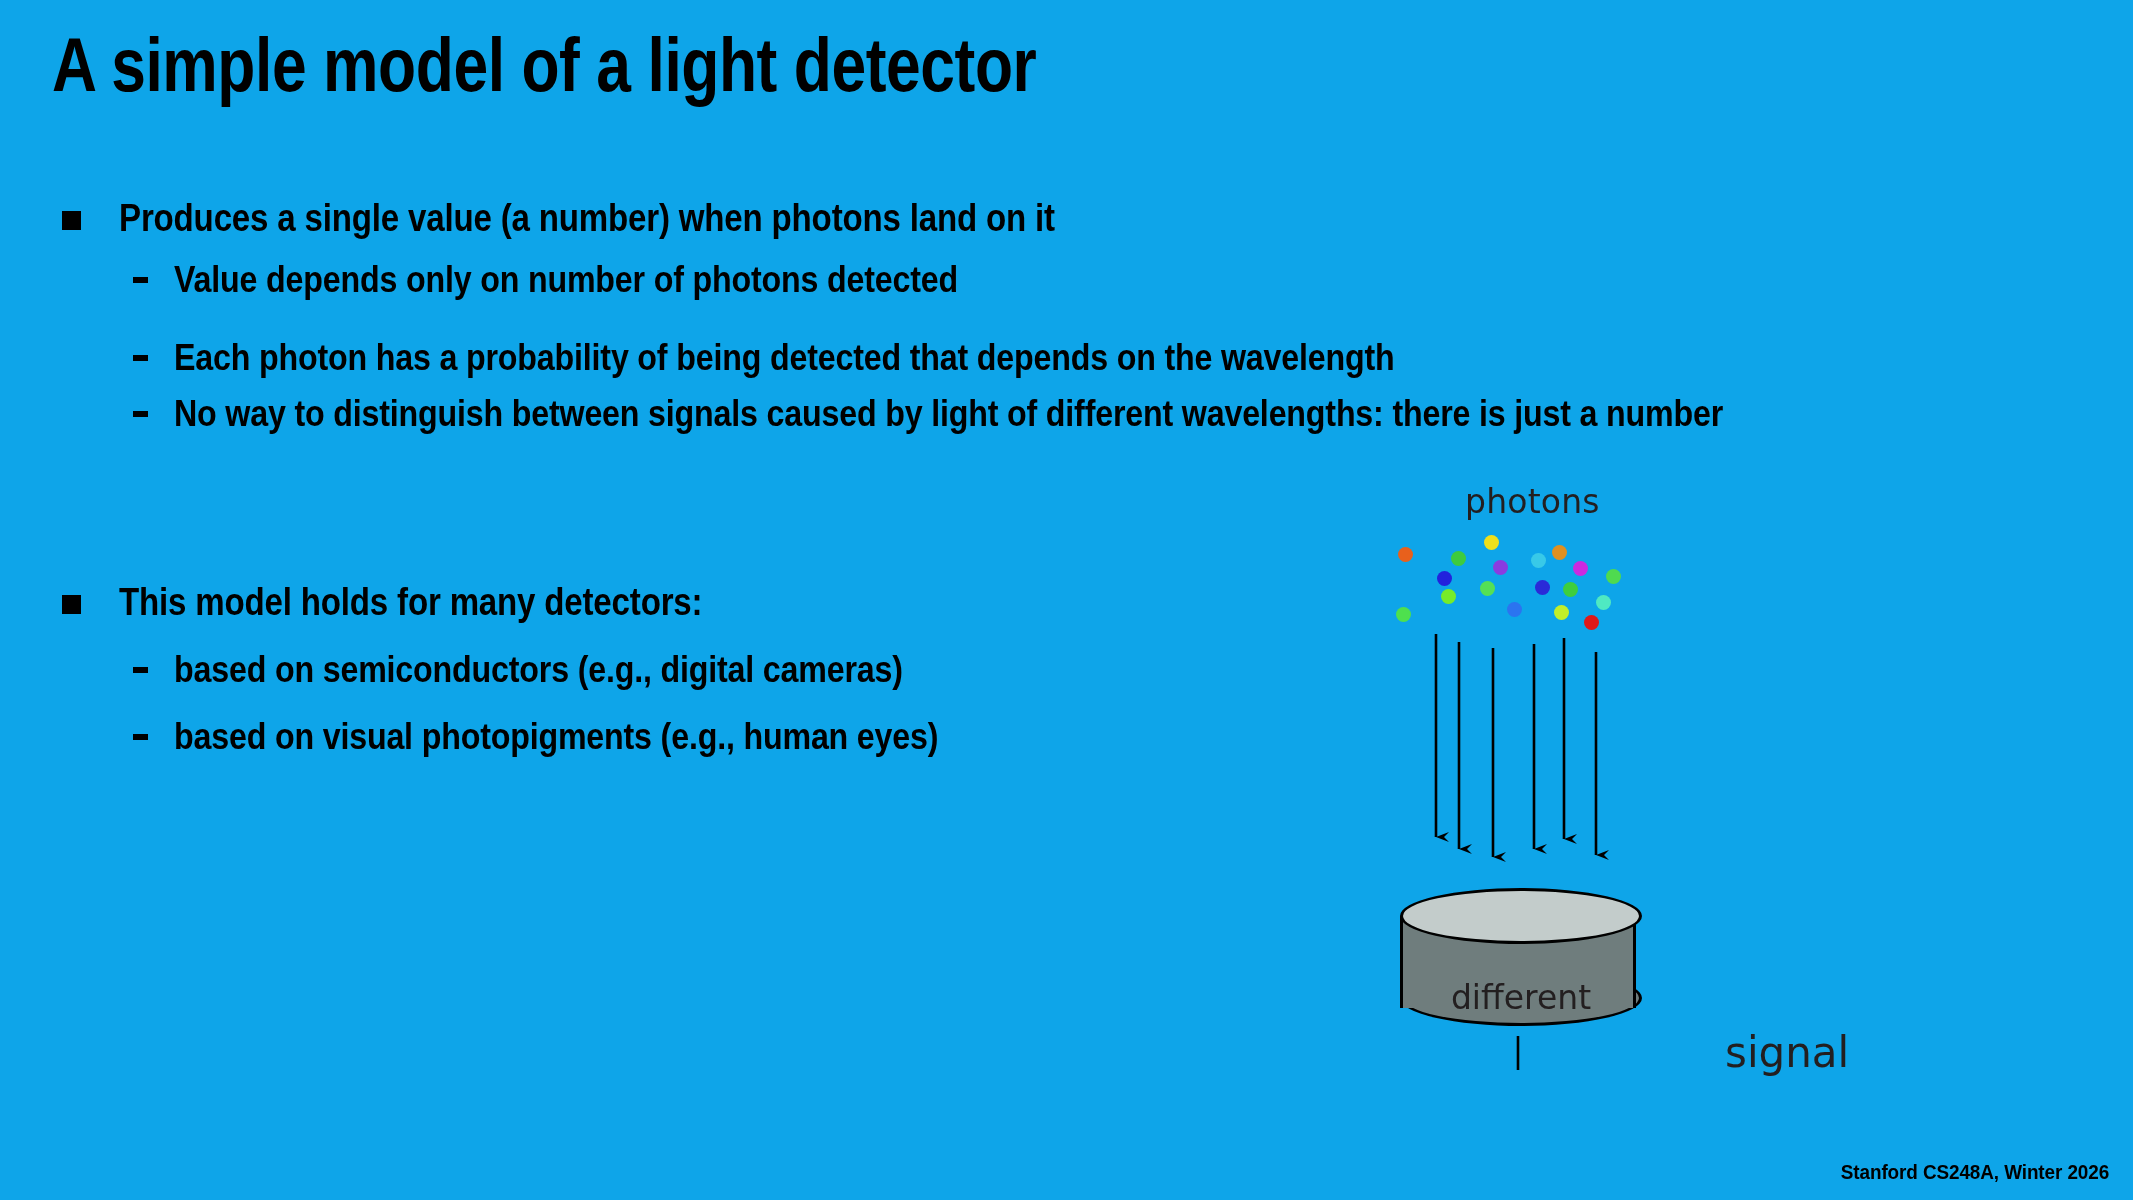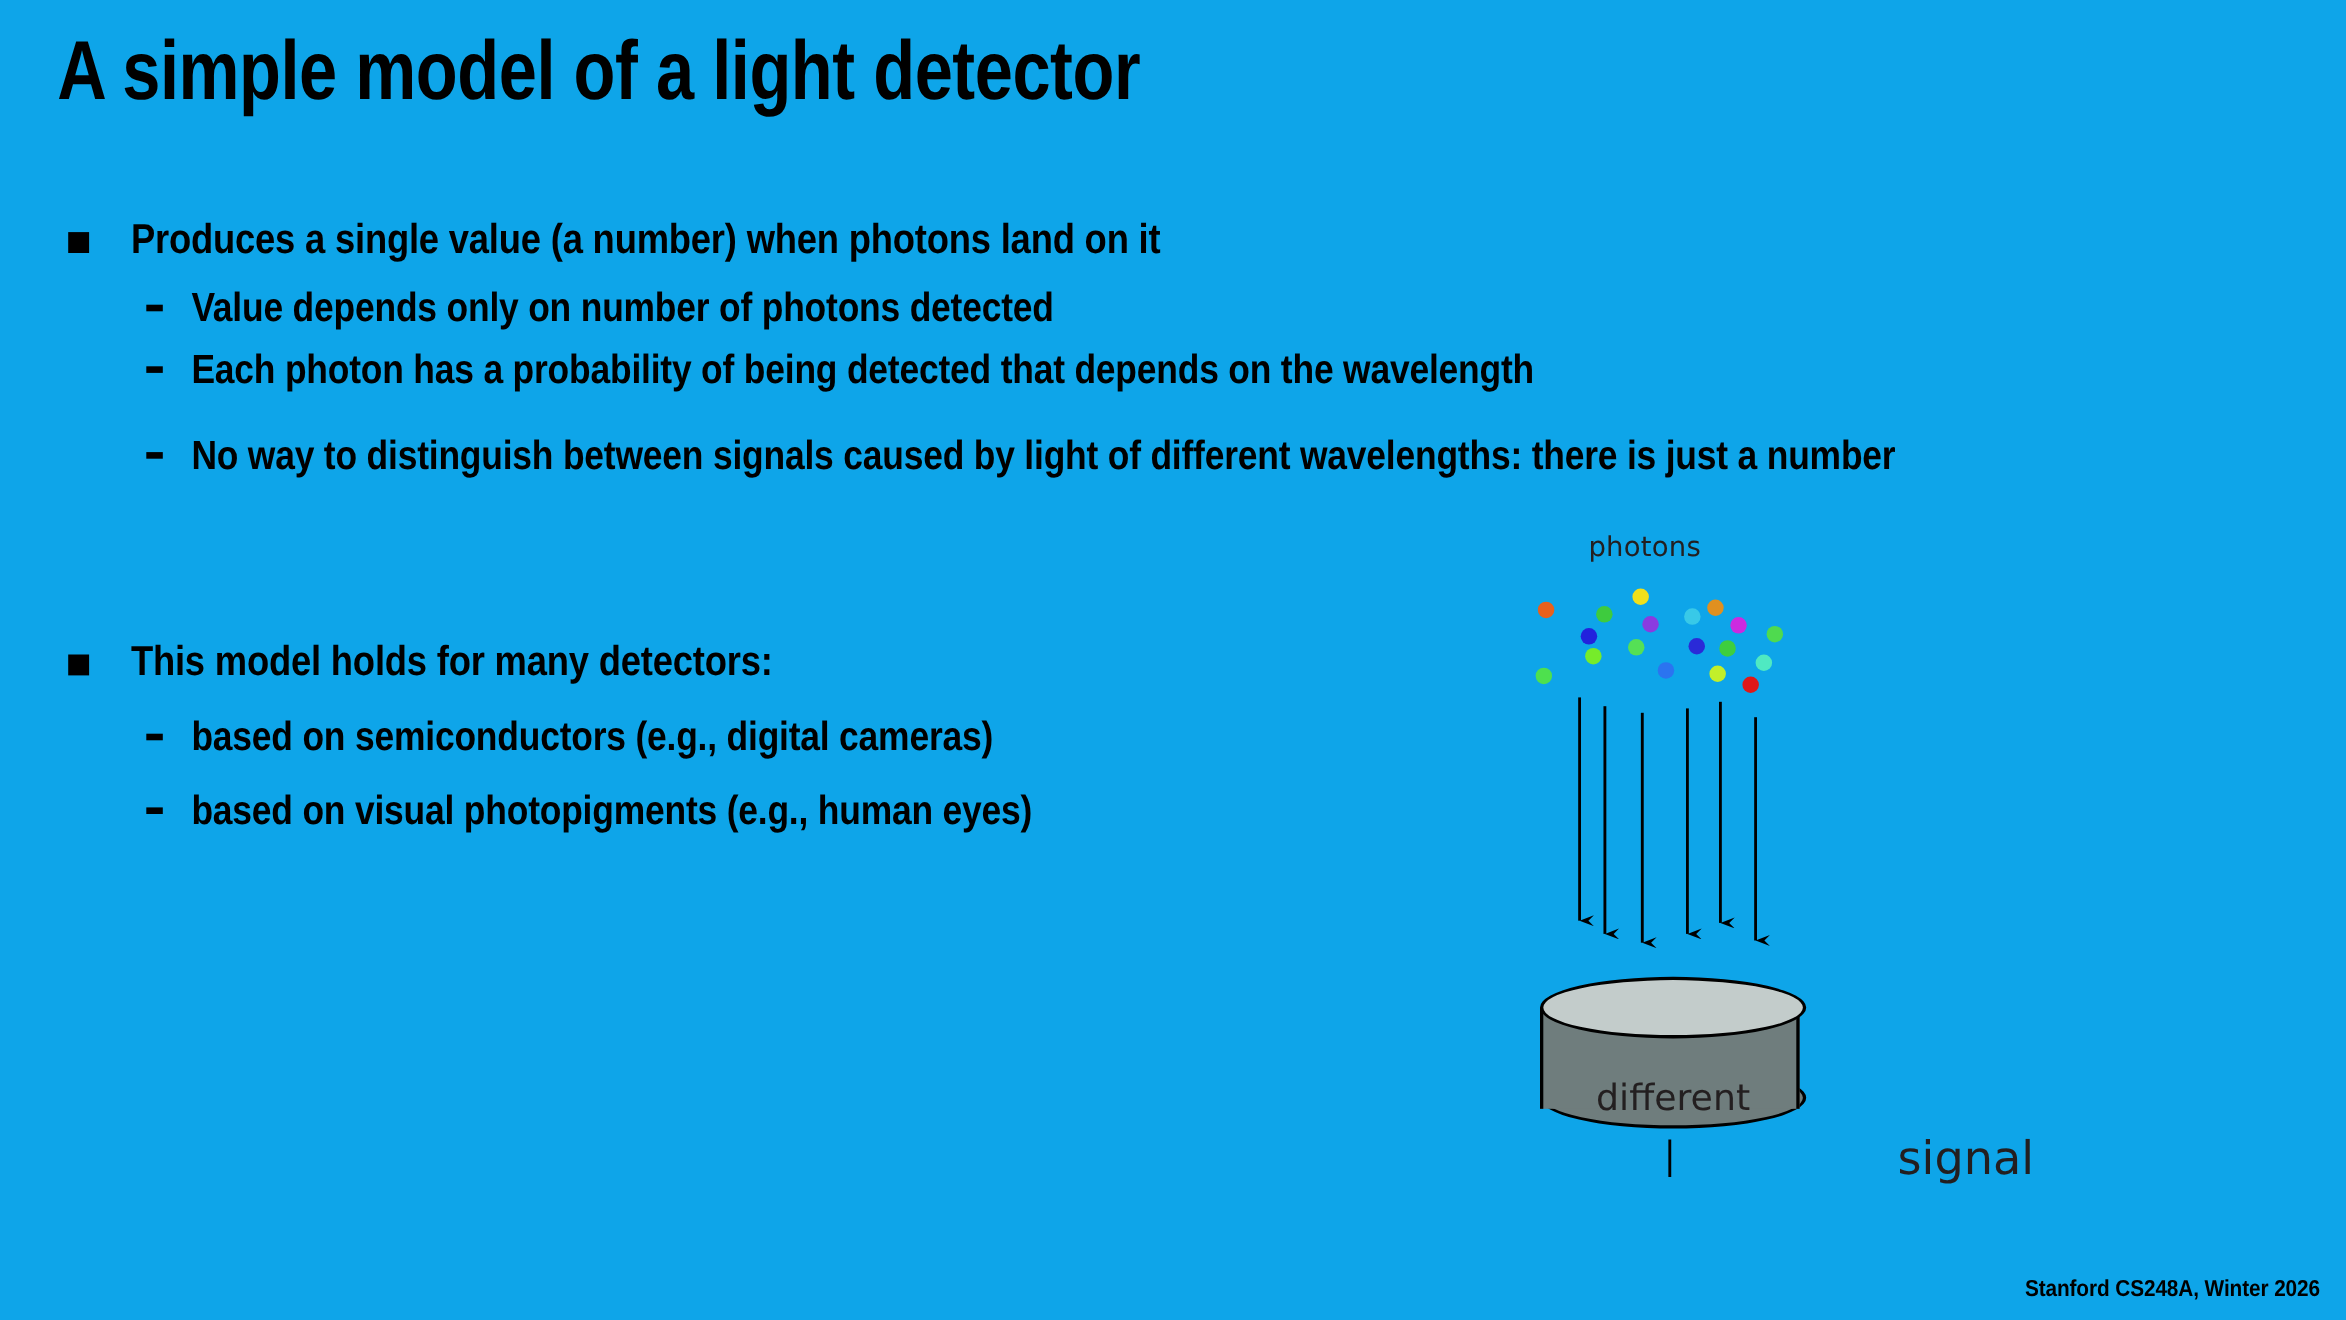--- a/index.html
+++ b/index.html
@@ -91,24 +91,24 @@
   .diagram {
     position: absolute;
     left: 1380px;
     top: 470px;
     width: 460px;
     height: 600px;
   }
 
   .photons-label {
     position: absolute;
-    left: 64px;
+    left: 85px;
     top: 12px;
     font-family: "DejaVu Sans", sans-serif;
-    font-size: 25px;
+    font-size: 33px;
     font-weight: 400;
     color: #231f20;
     letter-spacing: 0.2px;
     text-align: right;
   }
 
   .photon-field {
     position: absolute;
     left: 0;
     top: 55px;
@@ -223,21 +223,21 @@
 
   <div class="body-block" id="bullets">
       <div class="bullet-row level1" style="top: 196px;">
         <span class="marker-square"></span>
         <span class="bullet-text">Produces a single value (a number) when photons land on it</span>
       </div>
       <div class="bullet-row level2" style="top: 258px;">
         <span class="marker-dash"></span>
         <span class="bullet-text">Value depends only on number of photons detected</span>
       </div>
-      <div class="bullet-row level2" style="top: 314px; justify-content: center;">
+      <div class="bullet-row level2" style="top: 336px; justify-content: center;">
         <span class="marker-dash"></span>
         <span class="bullet-text">Each photon has a probability of being detected that depends on the wavelength</span>
       </div>
       <div class="bullet-row level2" style="top: 392px;">
         <span class="marker-dash"></span>
         <span class="bullet-text">No way to distinguish between signals caused by light of different wavelengths: there is just a number</span>
       </div>
       <div class="bullet-row level1" style="top: 580px;">
         <span class="marker-square"></span>
         <span class="bullet-text">This model holds for many detectors:</span>

